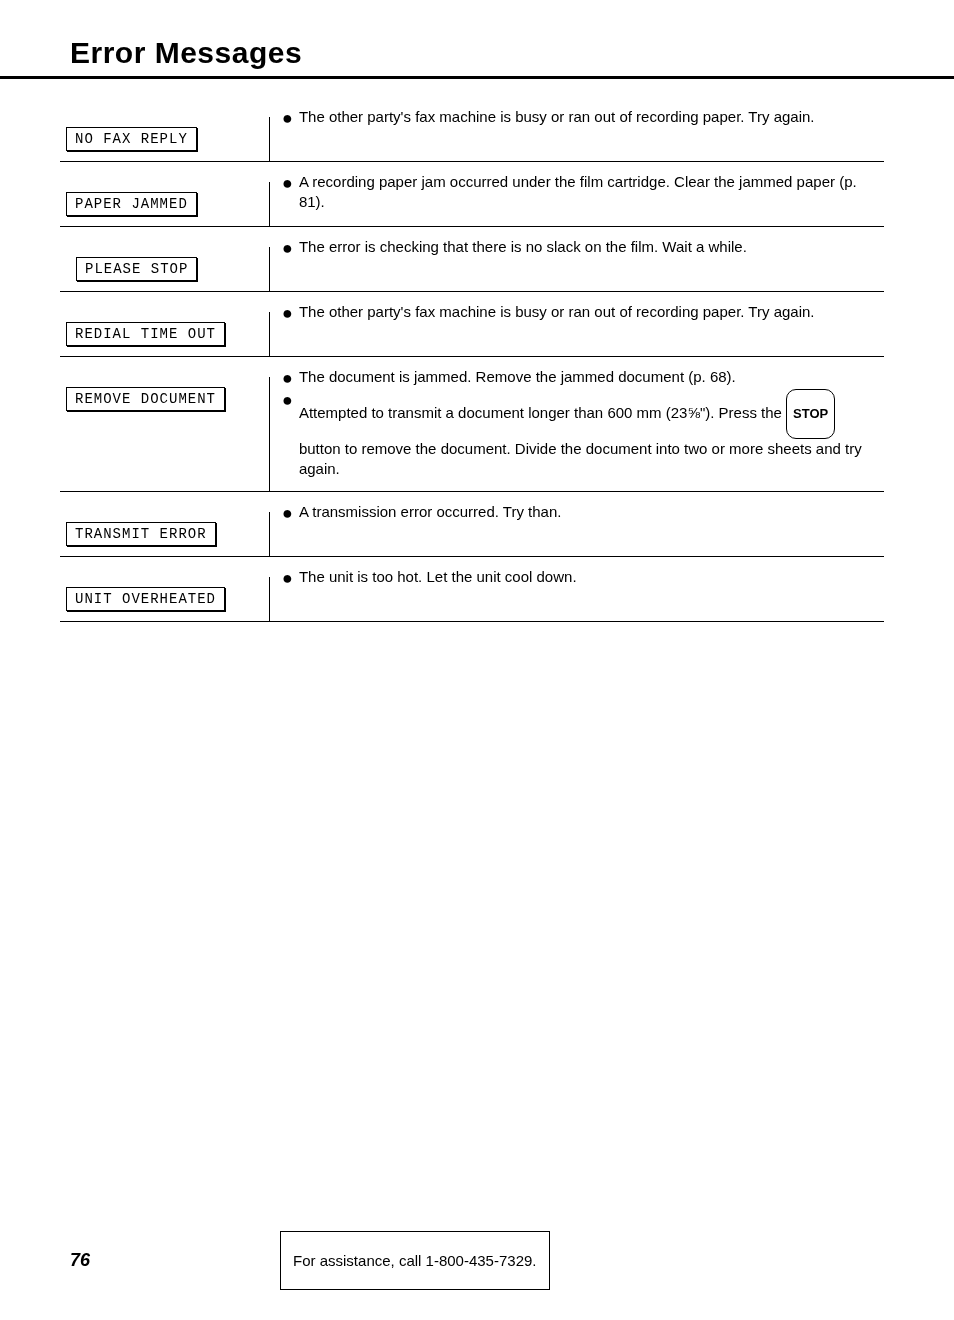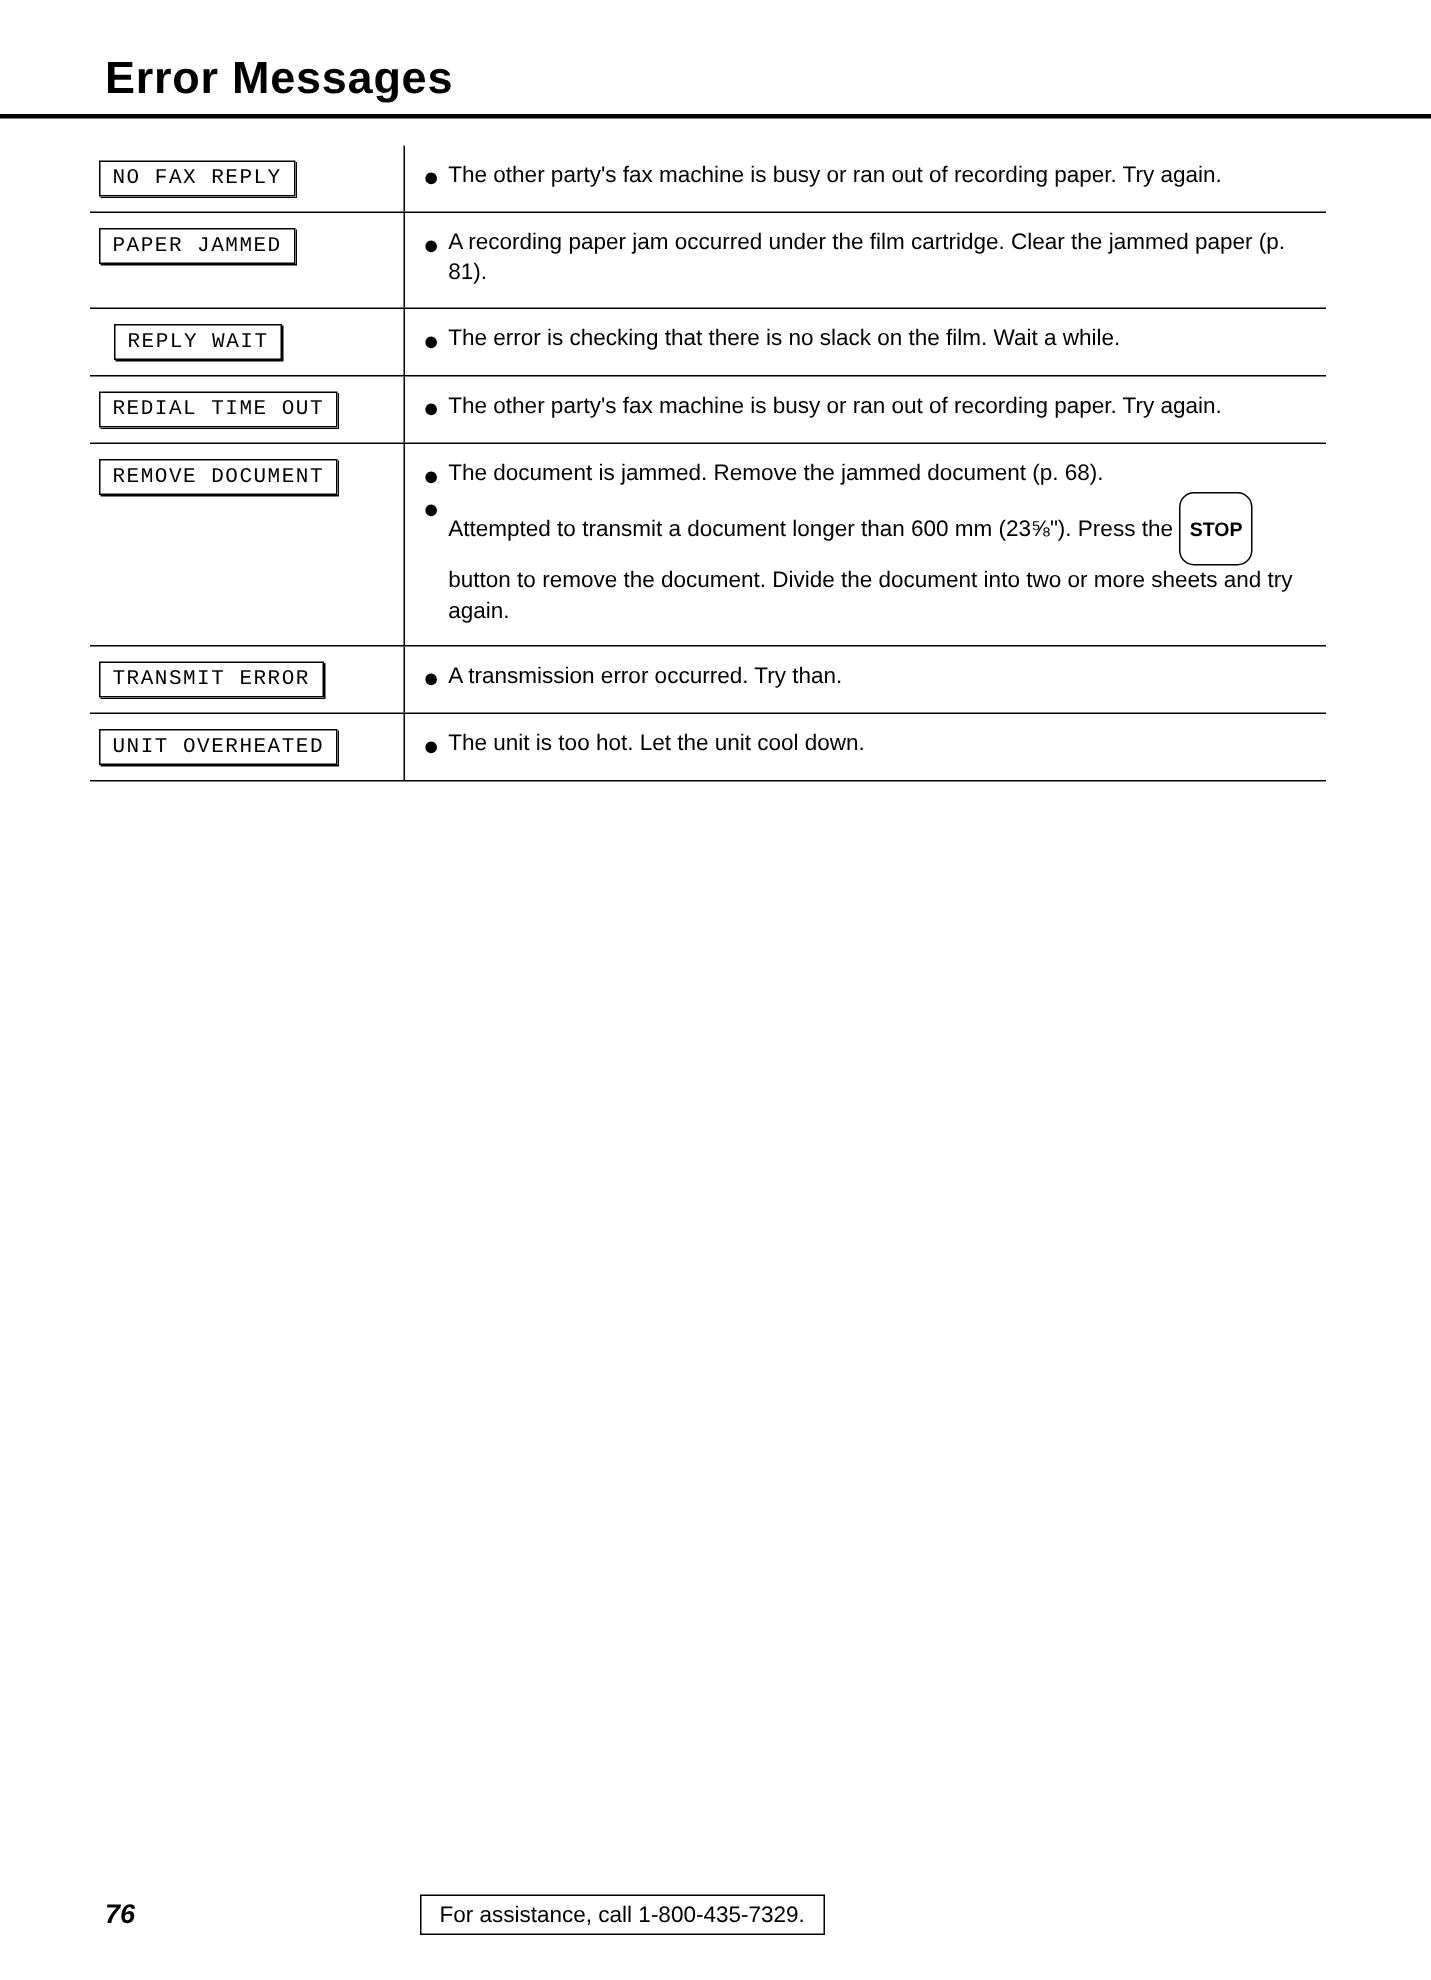--- a/index.html
+++ b/index.html
@@ -55,20 +55,21 @@
     .tbl-row {
       display: flex;
       border-bottom: 1.5px solid #000;
     }
     .col-msg {
       width: 210px;
       padding: 10px 24px 10px 0;
       border-right: 1.5px solid #000;
       display: flex;
       align-items: flex-start;
+      margin-top: 20px;
     }
     .lcd {
       border: 1.5px solid #000;
       box-shadow: 1px 1px 0 rgba(0,0,0,1);
       font-family: "Courier New", Courier, monospace;
       font-size: 14px;
       padding: 3px 8px;
       margin-left: 6px;
       white-space: nowrap;
       letter-spacing: 1px;
@@ -112,21 +113,21 @@
       align-items: center;
     }
     .page-num {
       font-style: italic;
       font-weight: bold;
       font-size: 18px;
     }
     .assist-box {
       margin-left: 190px;
       border: 1.5px solid #000;
-      padding: 4px 12px;
+      padding: 20px 12px;
       font-size: 15px;
     }
   </style>
 </head>
 <body>
 
 <div class="page-title-wrap">
   <h1 class="page-title">Error Messages</h1>
 </div>
 <hr class="title-rule">
@@ -152,21 +153,21 @@
     <div class="col-cause">
       <div class="bullet-line">
           <span class="bullet-dot">●</span>
           <span class="bullet-text">A recording paper jam occurred under the film cartridge. Clear the jammed paper (p. 81).</span>
         </div>
     </div>
   </div>
 
   <div class="tbl-row">
     <div class="col-msg">
-      <span class="lcd" style="margin-left:16px">REPLY WAIT</span>
+      <span class="lcd" style="margin-left:16px">PLEASE STOP</span>
     </div>
     <div class="col-cause">
       <div class="bullet-line">
           <span class="bullet-dot">●</span>
           <span class="bullet-text">The error is checking that there is no slack on the film. Wait a while.</span>
         </div>
     </div>
   </div>
 
   <div class="tbl-row">

